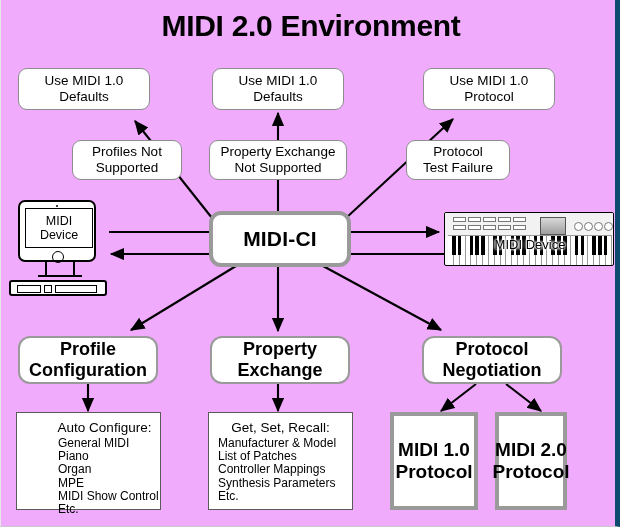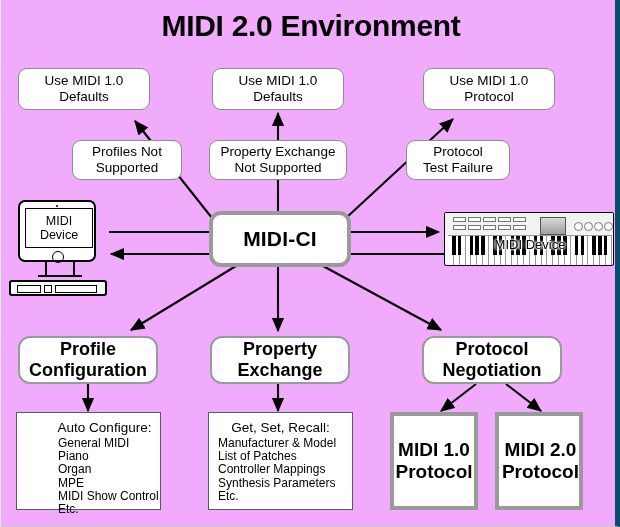--- a/index.html
+++ b/index.html
@@ -328,20 +328,20 @@
     </ul>
   </div>
 
   <div class="box sq-thick" style="left:389px;top:412px;width:88px;height:98px;">
     <div>
       <span>MIDI 1.0</span><br>
       <span>Protocol</span>
     </div>
   </div>
 
-  <div class="box sq-thick" style="left:494px;top:412px;width:88px;height:98px;justify-content:flex-end;">
+  <div class="box sq-thick" style="left:494px;top:412px;width:72px;height:98px;">
     <div>
       <span>MIDI 2.0</span><br>
       <span>Protocol</span>
     </div>
   </div>
 
 </div>
 
 </body></html>

